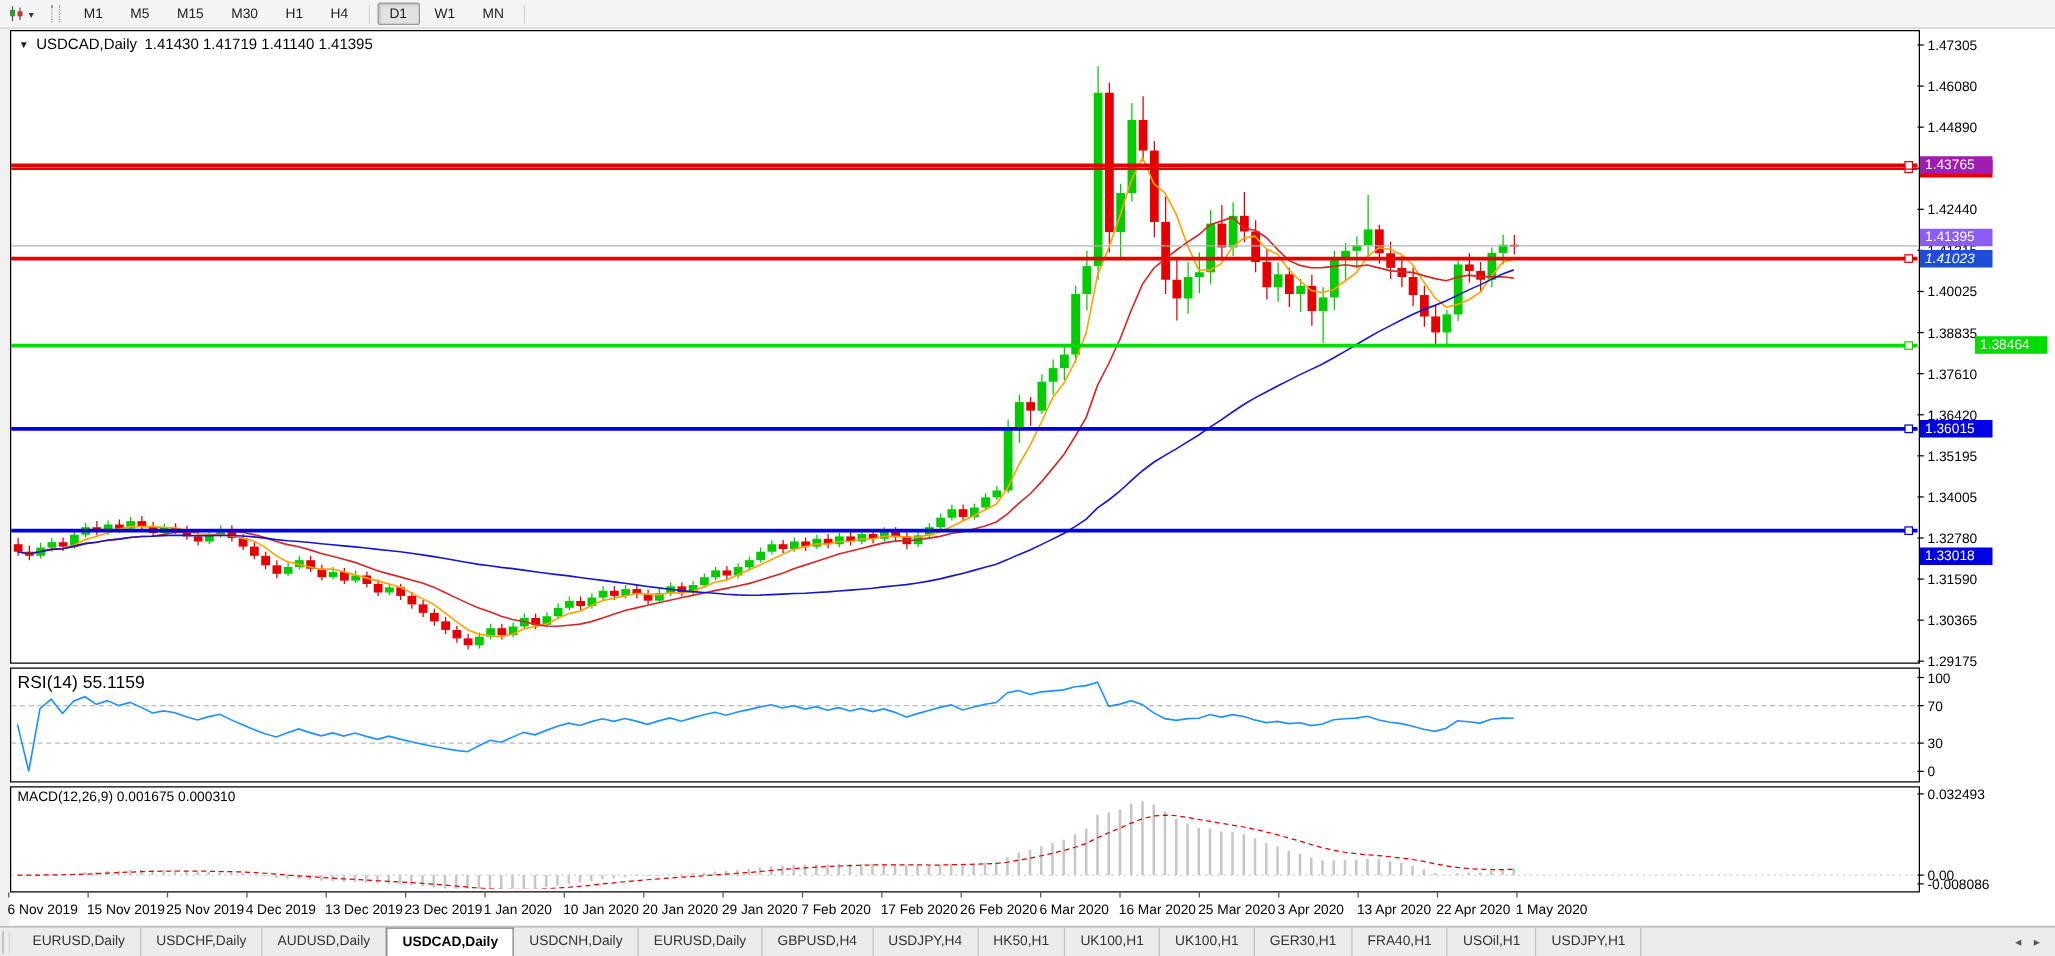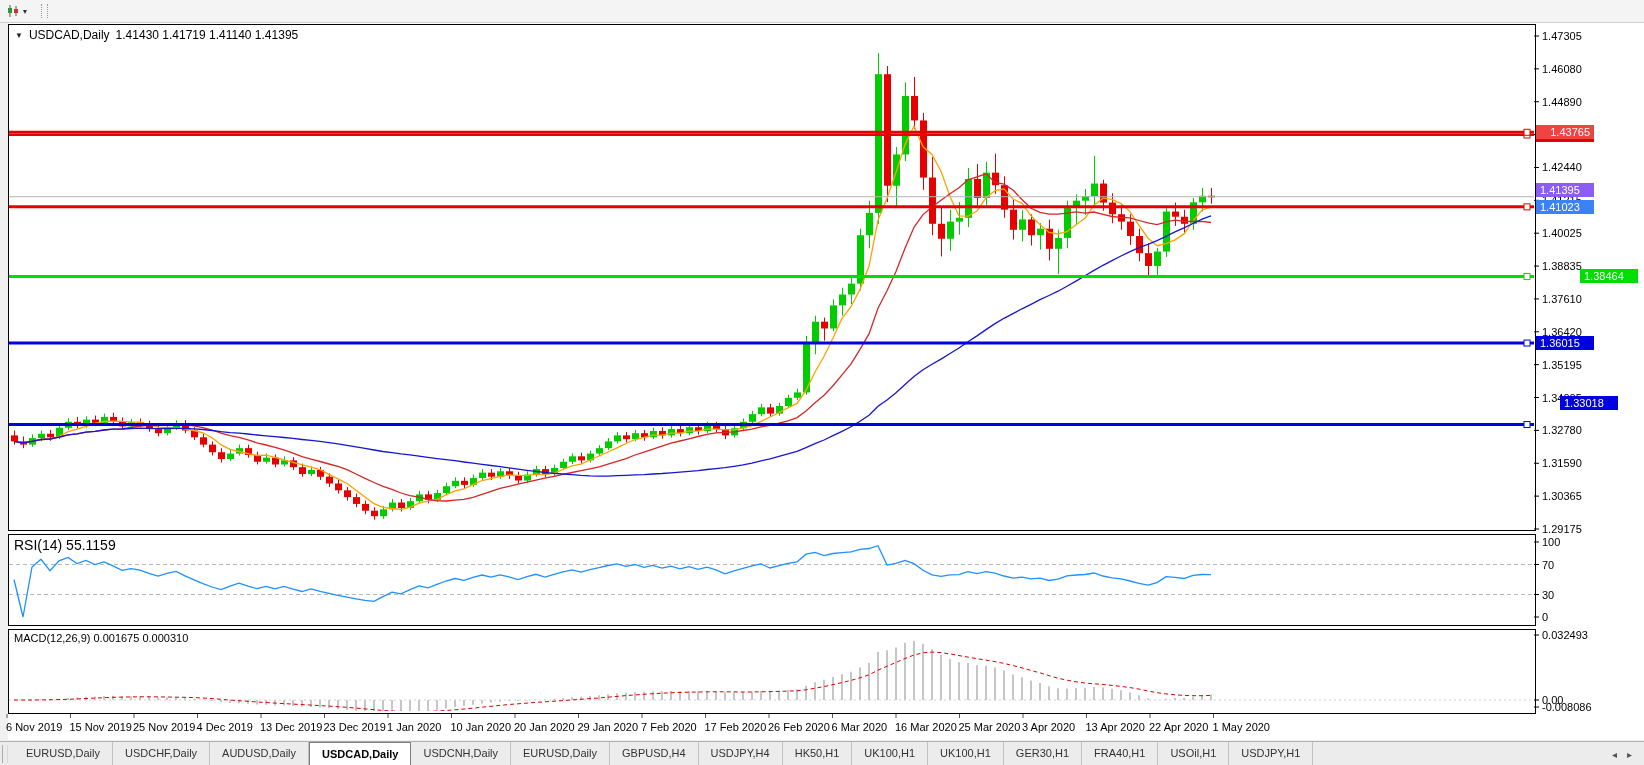--- a/index.html
+++ b/index.html
@@ -44,20 +44,33 @@
   <div class="tb-icon">
     <svg width="14" height="14" viewBox="0 0 14 14">
       <line x1="4" y1="1" x2="4" y2="13" stroke="#555" stroke-width="1"></line>
       <rect x="2" y="4" width="4" height="5" fill="#2c9c2c"></rect>
       <line x1="10" y1="2" x2="10" y2="12" stroke="#555" stroke-width="1"></line>
       <rect x="8" y="5" width="4" height="4" fill="#cc3333"></rect>
     </svg>
     <span class="dd">▾</span>
   </div>
   <div class="grip"></div>
+  <div id="tf-buttons" style="display:flex;align-items:center">
+      <span class="tf-btn">M1</span>
+      <span class="tf-btn">M5</span>
+      <span class="tf-btn">M15</span>
+      <span class="tf-btn">M30</span>
+      <span class="tf-btn">H1</span>
+      <span class="tf-btn">H4</span>
+      <span class="tf-sep"></span>
+      <span class="tf-btn active">D1</span>
+      <span class="tf-btn">W1</span>
+      <span class="tf-btn">MN</span>
+      <span class="tf-sep"></span>
+    </div>
 </div>
 
 <div id="chart-window"></div>
 <div id="main-pane" class="pane"></div>
 <div id="rsi-pane" class="pane"></div>
 <div id="macd-pane" class="pane"></div>
 
 <svg id="overlay" width="1644" height="741">
     <defs>
       <clipPath id="mainClip">
@@ -598,25 +611,25 @@
 <div id="chart-title">
   <span class="tri">▼</span>
   <span>USDCAD,Daily</span>
   <span>1.41430 1.41719 1.41140 1.41395</span>
 </div>
 <div id="rsi-label">RSI(14) 55.1159</div>
 <div id="macd-label">MACD(12,26,9) 0.001675 0.000310</div>
 
 <div id="badges">
     <div class="badge" style="top: 128px; background: rgb(230, 0, 0);">1.43665</div>
-    <div class="badge" style="top: 125px; background: #ef4444; text-align: right;">1.43765</div>
-    <div class="badge" style="top: 200px; background: #3b82f6;">1.41023</div>
+    <div class="badge" style="top: 125px; background: #a21caf;">1.43765</div>
+    <div class="badge" style="top: 200px; background: #1d4ed8; font-style: italic;">1.41023</div>
     <div class="badge" style="top: 269px; background: rgb(0, 221, 0); margin-left: 44px;">1.38464</div>
     <div class="badge" style="top: 336px; background: rgb(0, 0, 224);">1.36015</div>
-    <div class="badge" style="top: 396px; background: rgb(0, 0, 224); margin-left: 24px;">1.33018</div>
+    <div class="badge" style="top: 438px; background: rgb(0, 0, 224);">1.33018</div>
     <div class="badge" style="top: 183px; background: #8b5cf6;">1.41395</div>
   </div>
 
 <div id="tab-bar">
   <div class="tab-grip"></div>
   <div id="tabs" style="display:flex;align-items:stretch">
       <div class="tab">EURUSD,Daily</div>
       <div class="tab">USDCHF,Daily</div>
       <div class="tab">AUDUSD,Daily</div>
       <div class="tab active">USDCAD,Daily</div>

